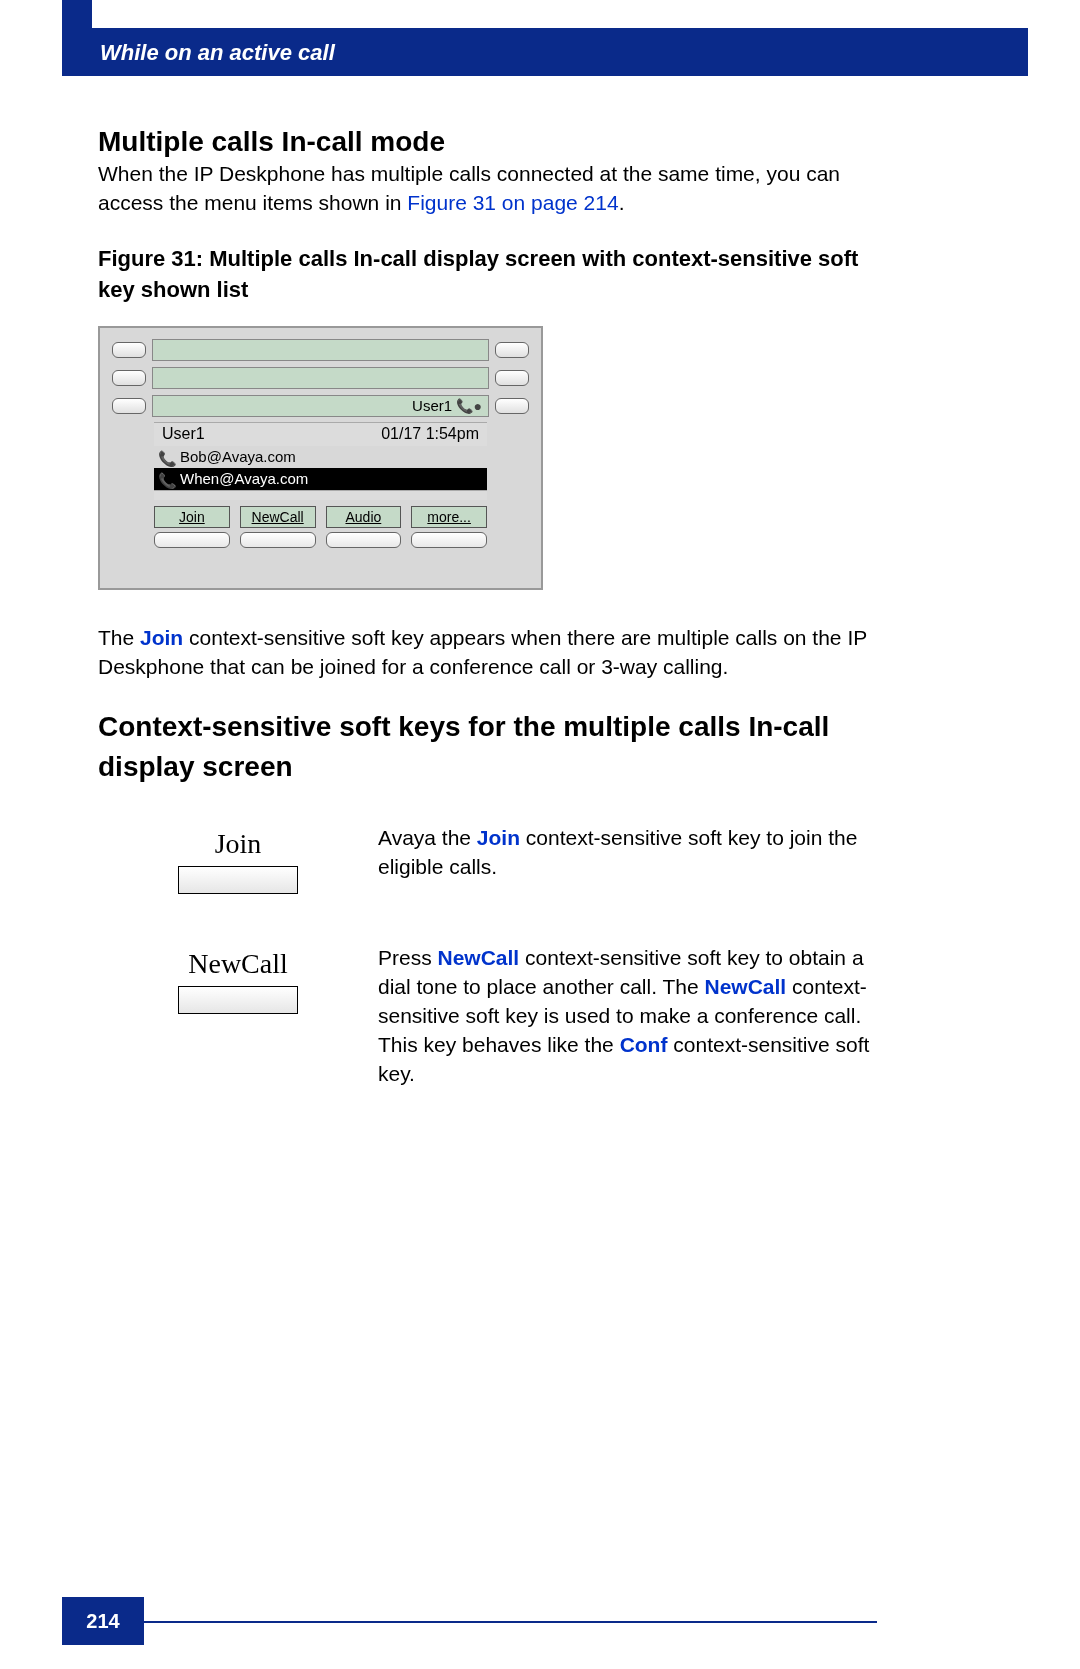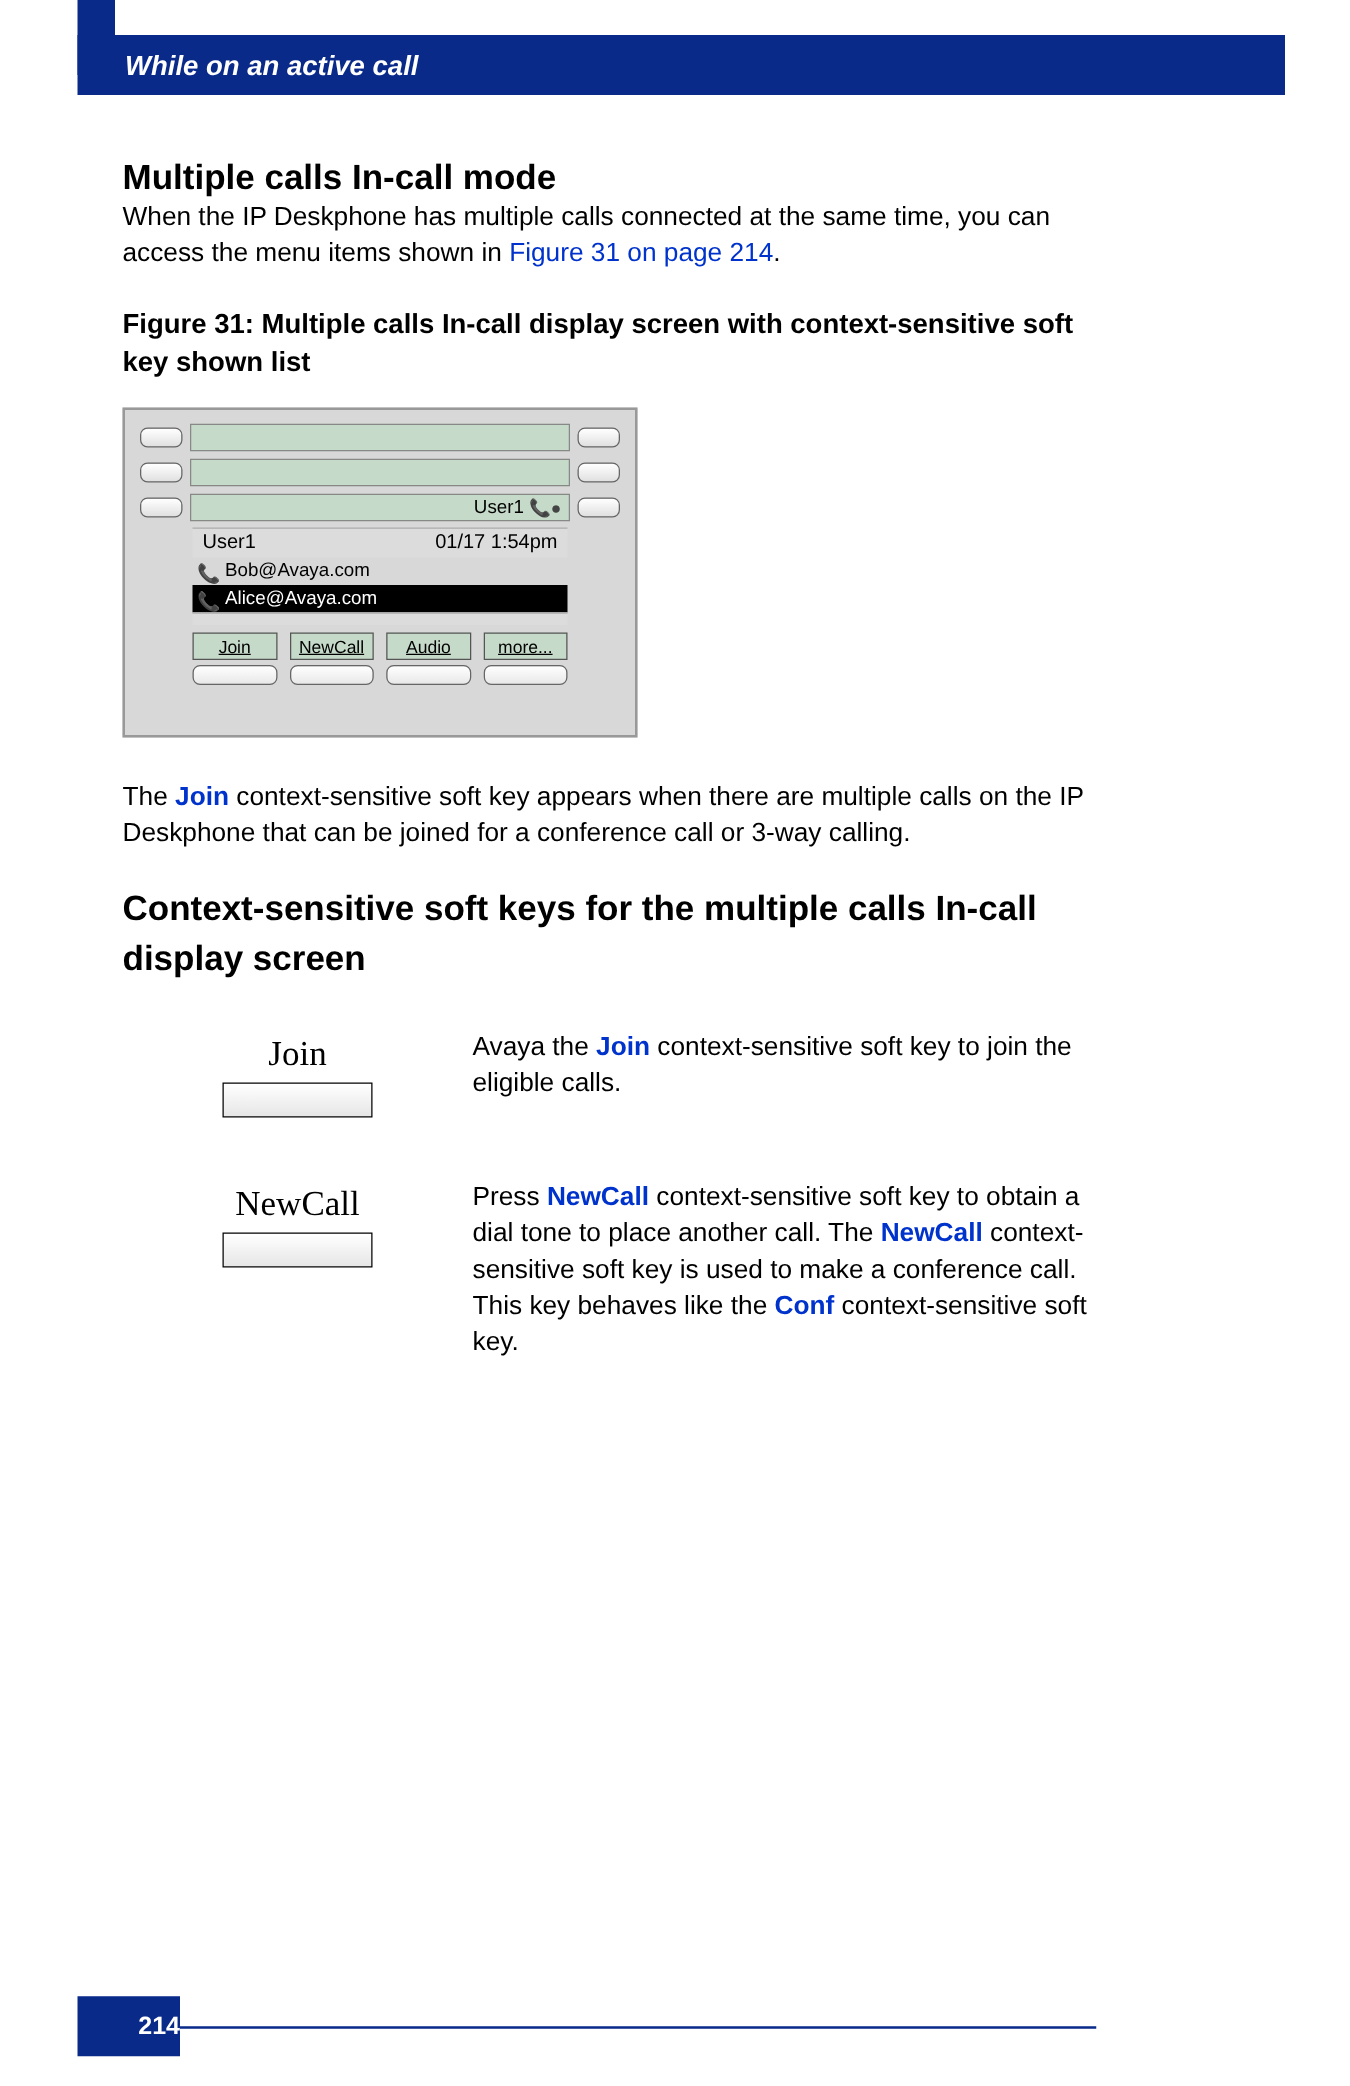--- a/index.html
+++ b/index.html
@@ -55,21 +55,21 @@
     .fig-caption {
       font-size: 22px;
       font-weight: bold;
       color: #000;
       line-height: 1.4;
       margin-top: 22px;
       margin-bottom: 20px;
     }
     
     .phone-figure {
-      width: 412px;
+      width: 445px;
       height: 264px;
       border: 2px solid #999;
       background: #d8d8d8;
       padding: 10px 12px 6px;
       margin-bottom: 34px;
       position: relative;
     }
     .phone-row { display: flex; align-items: center; gap: 6px; height: 24px; margin-bottom: 4px; }
     .side-btn {
       width: 34px; height: 16px;
@@ -157,21 +157,21 @@
       left: 62px;
       bottom: 24px;
       width: 82px;
       height: 48px;
       background: #0a2a8a;
       color: #fff;
       font-weight: bold;
       font-size: 20px;
       display: flex;
       align-items: center;
-      justify-content: flex-end;
+      justify-content: center;
     }
     .footer-rule {
       position: absolute;
       left: 144px;
       bottom: 46px;
       width: 733px;
       height: 2px;
       background: #0a2a8a;
     }
   </style>
@@ -215,21 +215,21 @@
     <div class="lcd-line plain" style="margin:0 42px;">
       <span>User1</span>
       <span>01/17 1:54pm</span>
     </div>
     <div class="call-line" style="margin:0 42px;">
       <span class="icon-phone">📞</span>
       <span>Bob@Avaya.com</span>
     </div>
     <div class="call-line sel" style="margin:0 42px;">
       <span class="icon-phone">📞</span>
-      <span>Alice@Avaya.com</span>
+      <span>When@Avaya.com</span>
     </div>
     <div style="height:10px;margin:0 42px;background:#dcdcdc;border-top:1px solid #aaa;"></div>
     <div class="softkey-row">
       <div class="softkey">Join</div>
       <div class="softkey">NewCall</div>
       <div class="softkey">Audio</div>
       <div class="softkey">more...</div>
     </div>
     <div class="bottom-btn-row">
       <div class="bottom-btn"></div>

